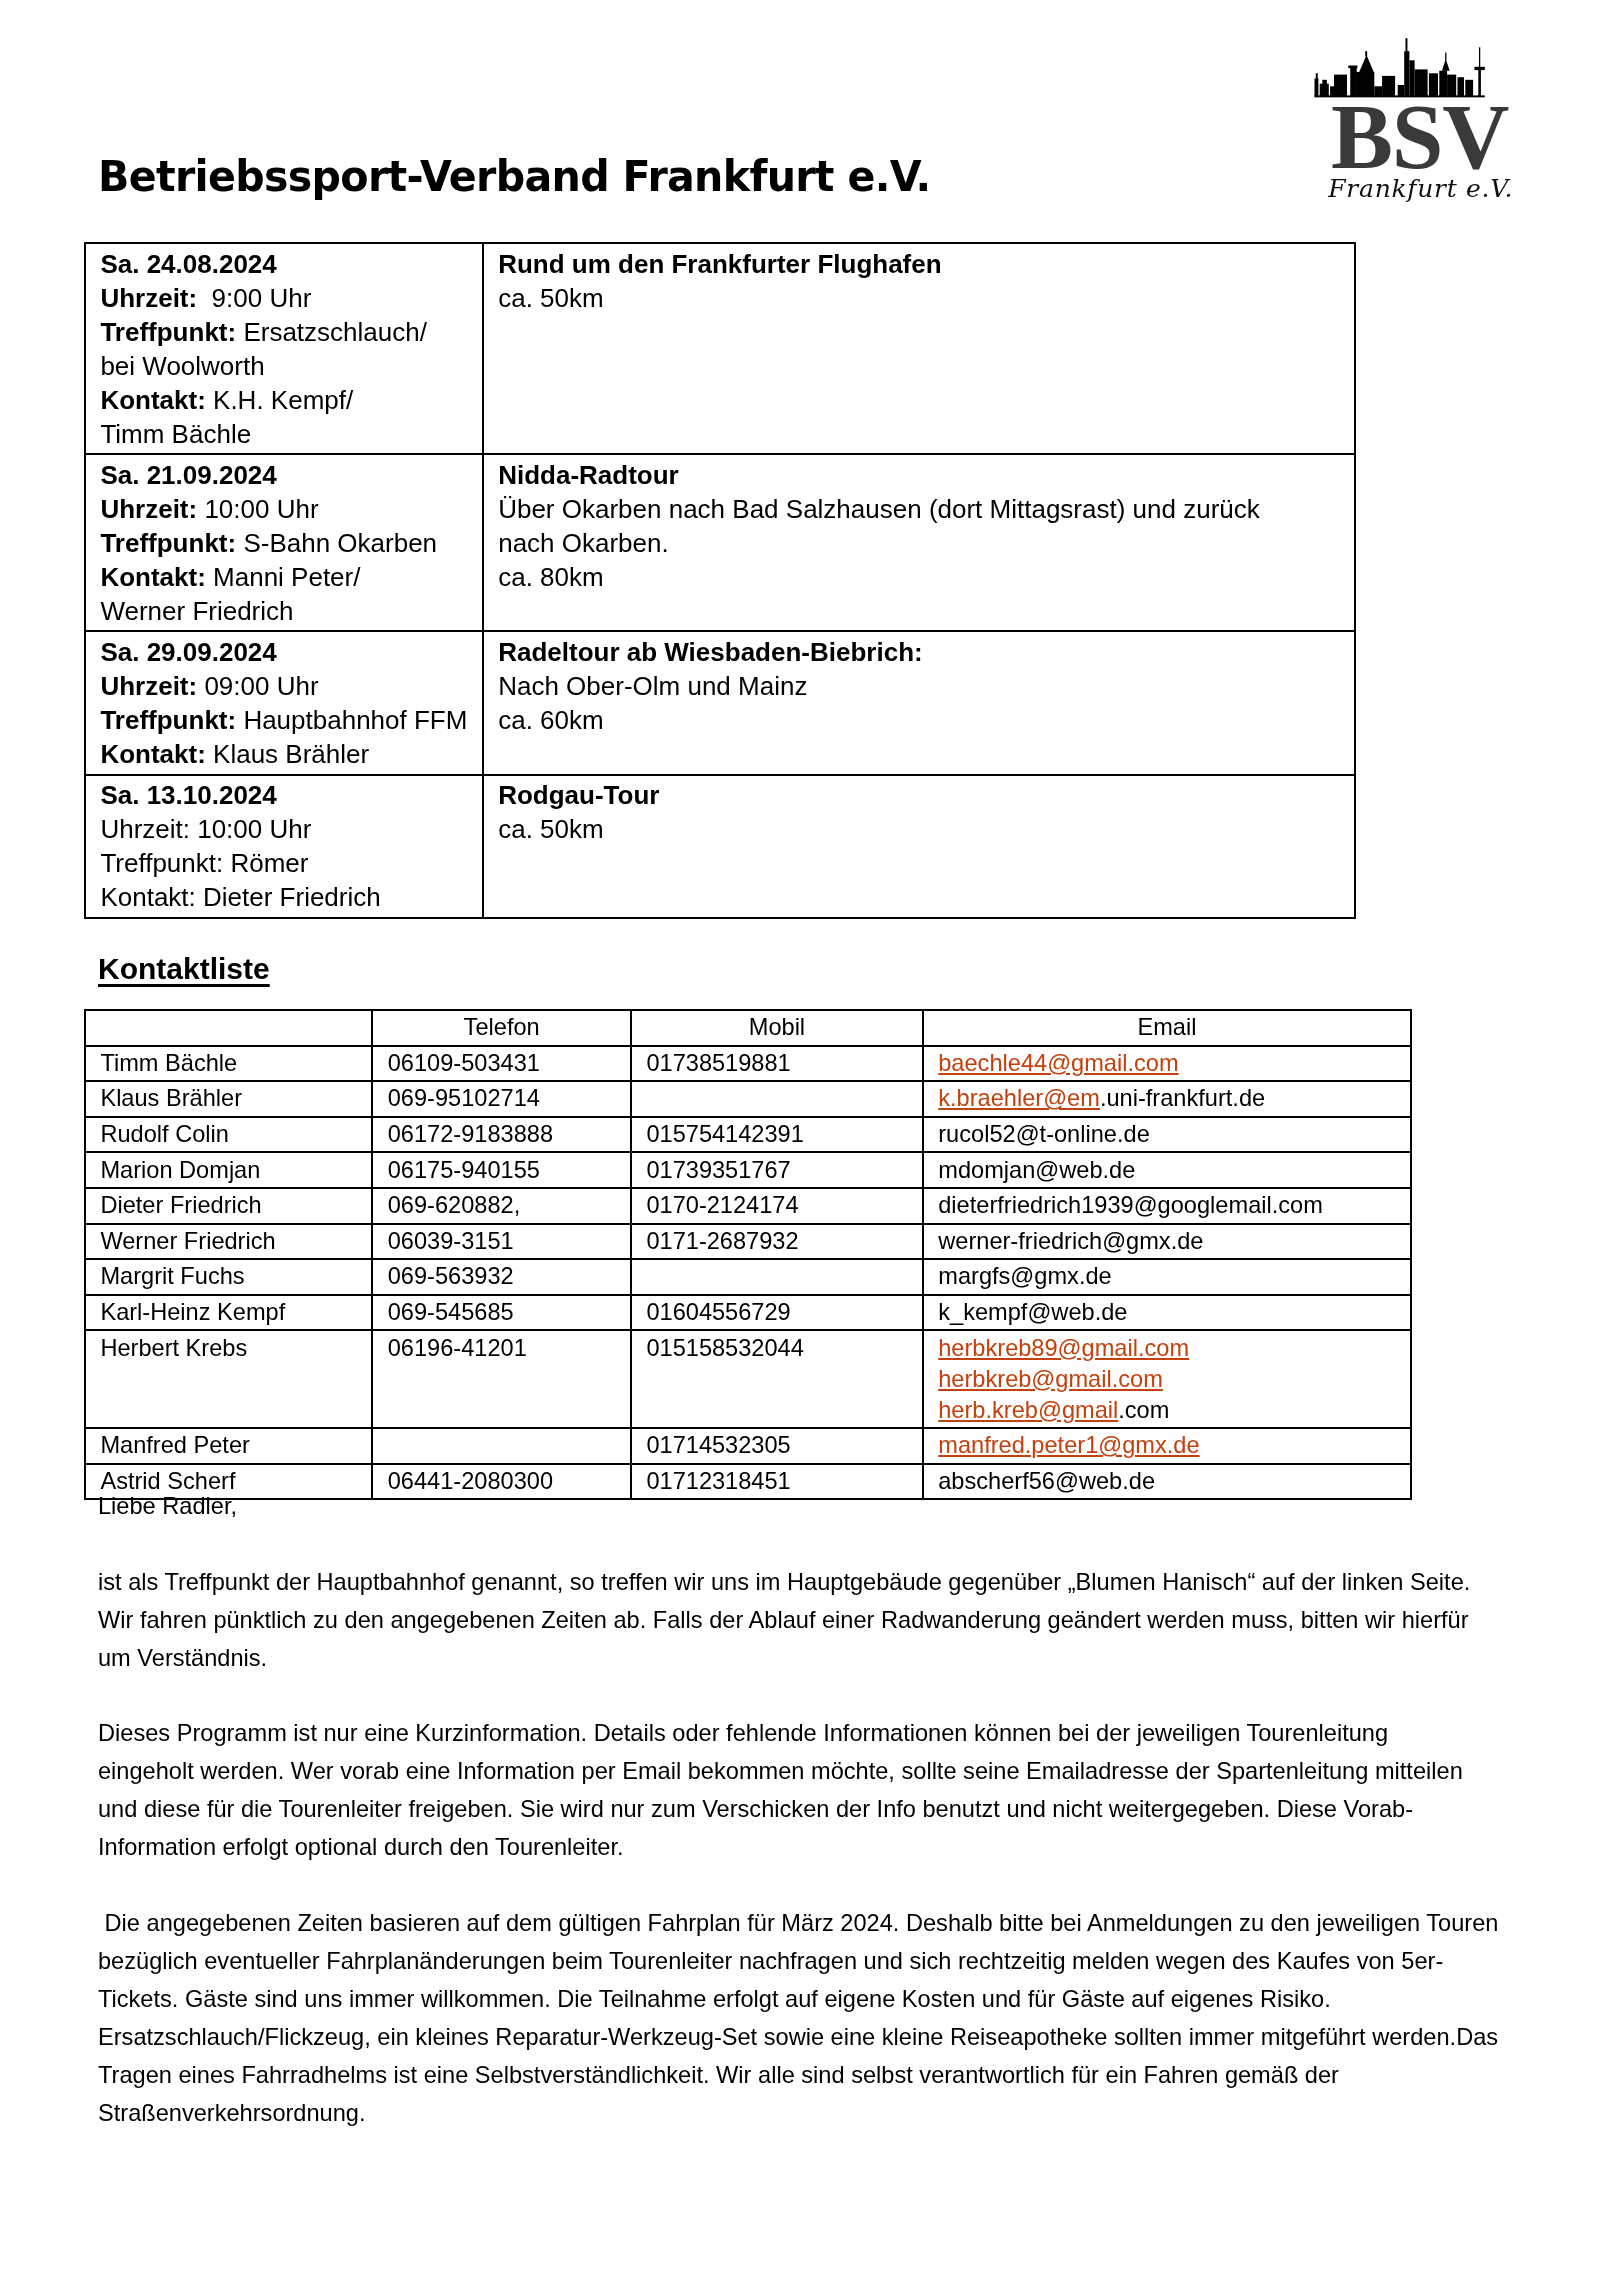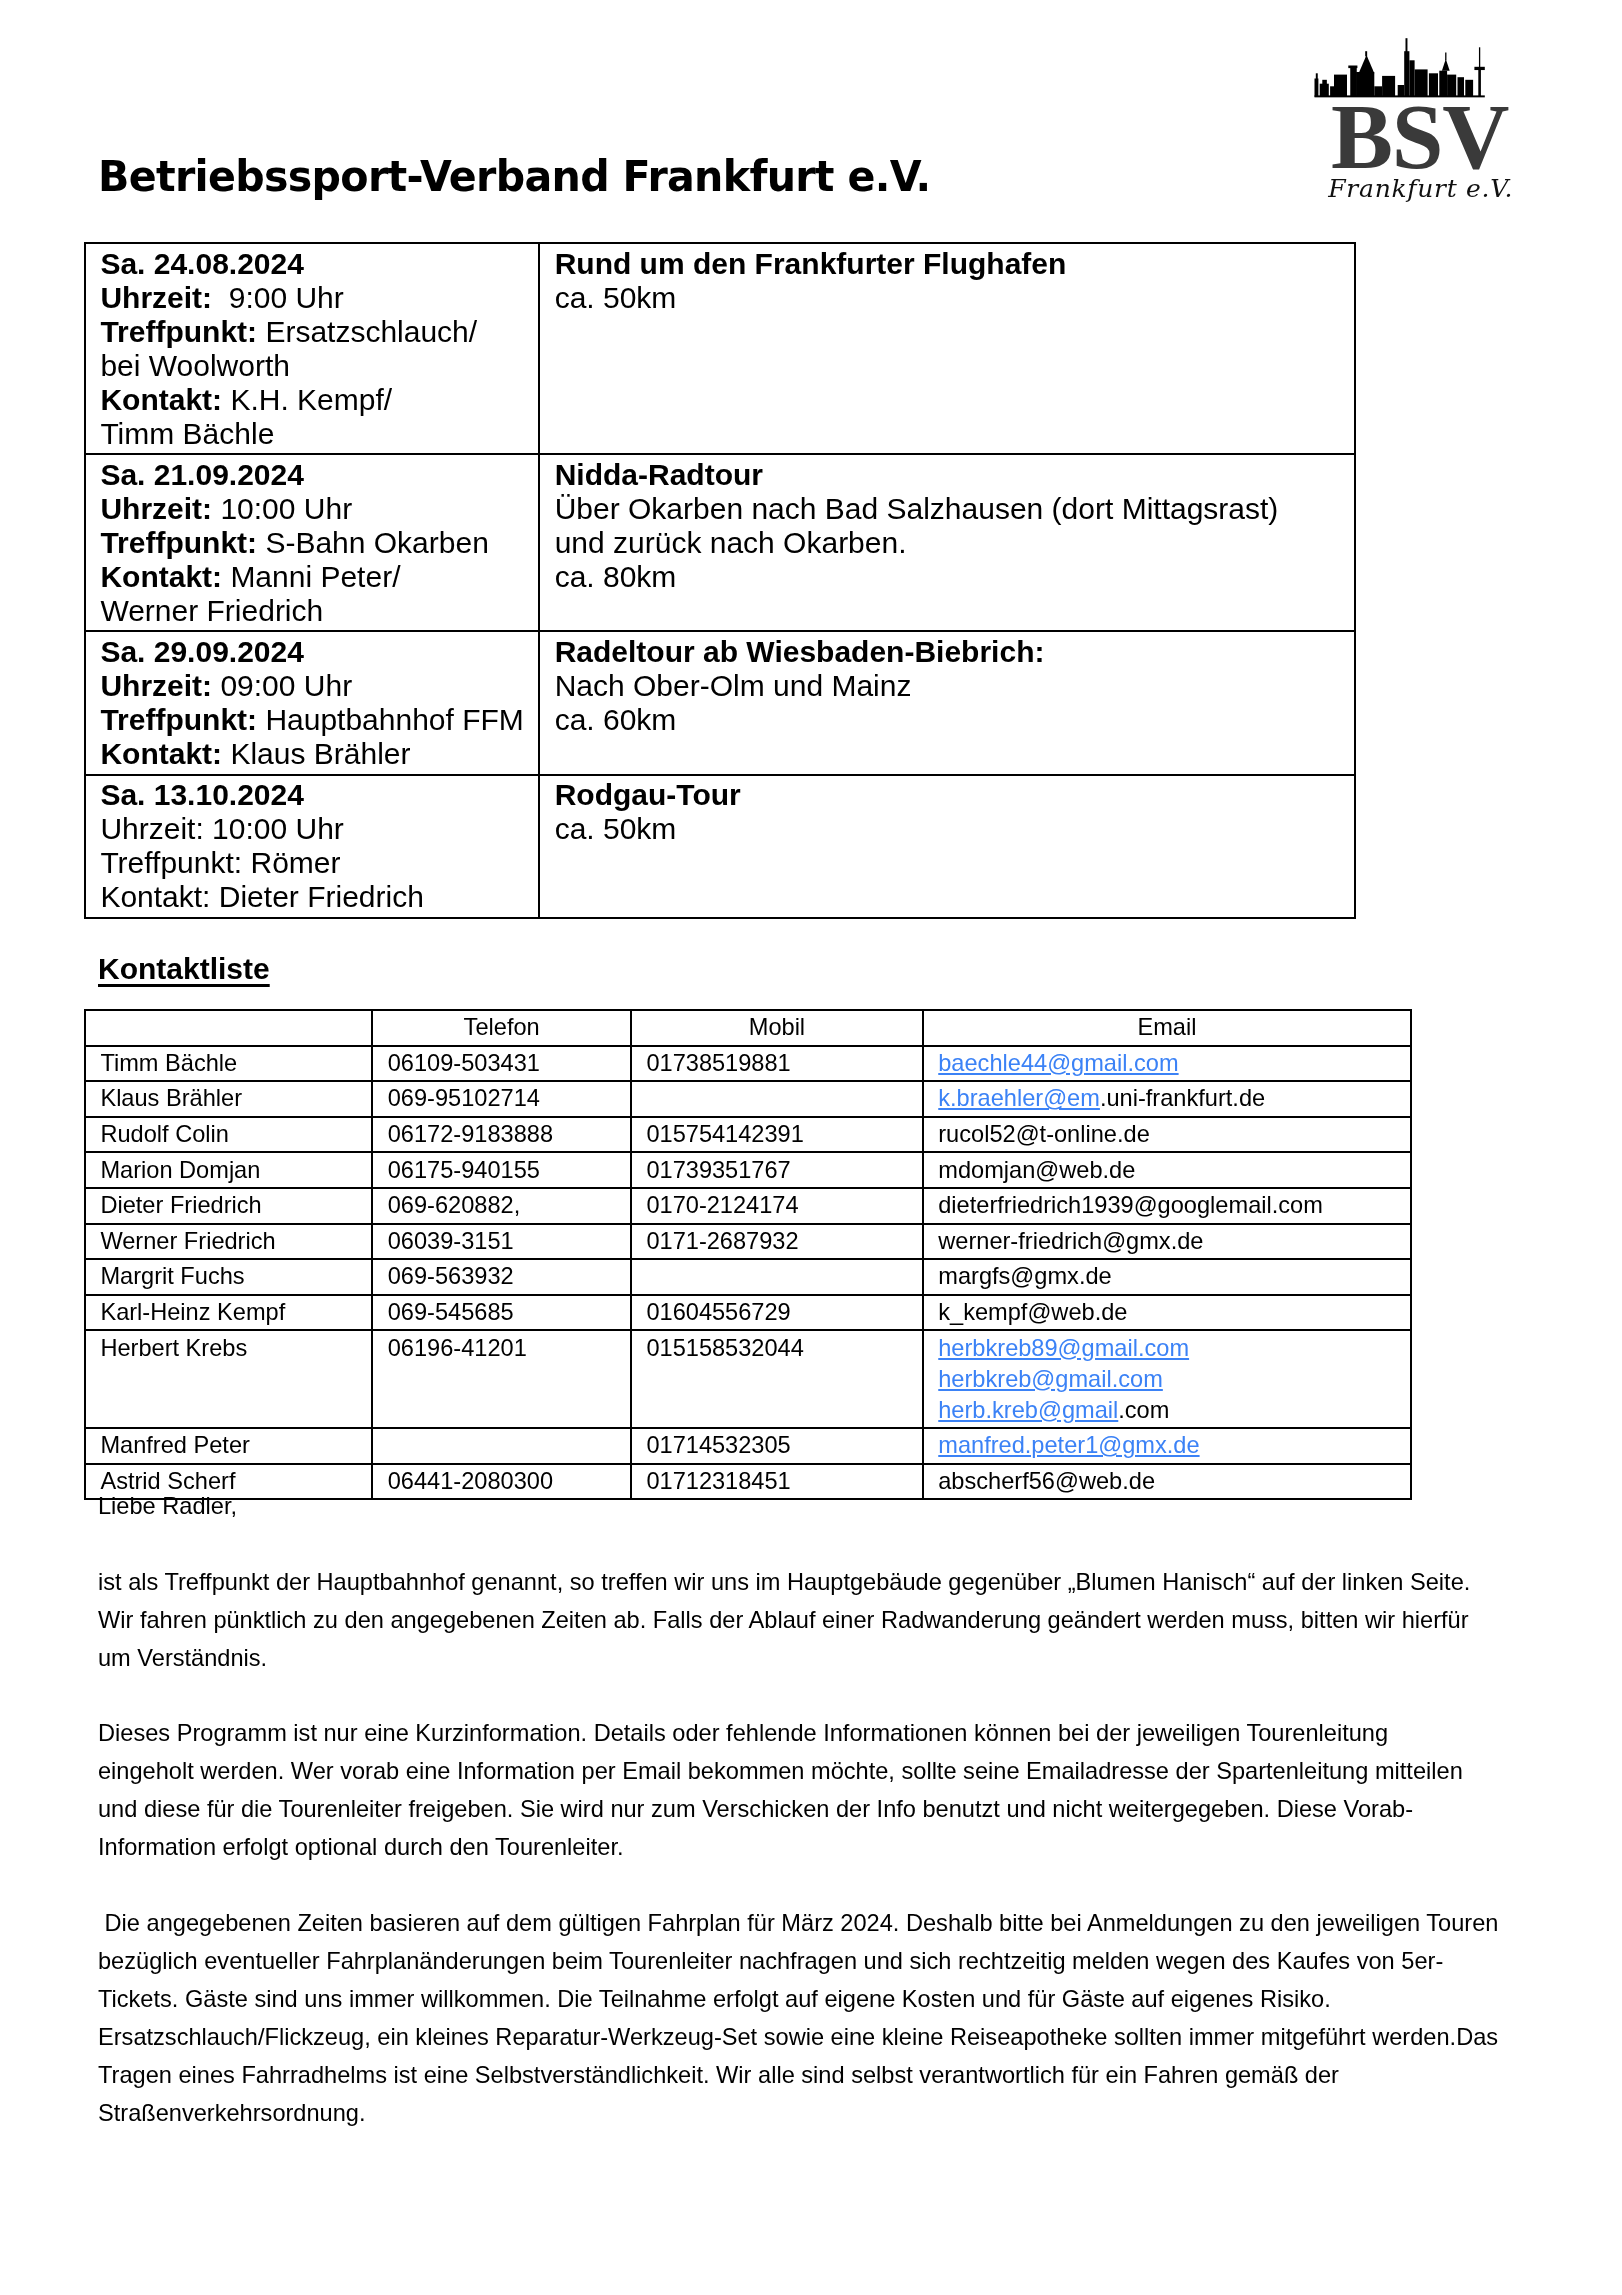--- a/index.html
+++ b/index.html
@@ -27,21 +27,21 @@
   .title {
     position: absolute; left: 98px; top: 152px;
     font-family: "DejaVu Sans", sans-serif; font-weight: bold; font-size: 42px;
     letter-spacing: -0.7px; transform: scaleX(0.98); transform-origin: left;
   }
 
   
   table { border-collapse: collapse; }
   .sched {
     position: absolute; left: 84px; top: 242px; width: 1272px;
-    font-size: 30px; line-height: 34px;
+    font-size: 26px; line-height: 34px;
   }
   .sched td { border: 2px solid #000; vertical-align: top; padding: 2.6px 14.4px 2.6px 14.4px; }
   .sched td.left { width: 353px; }
   .sched td.right { width: 874px; }
   .b { font-weight: bold; }
 
   
   .heading {
     position: absolute; left: 98px; top: 952px;
     font-weight: bold; font-size: 30px; text-decoration: underline;
@@ -52,21 +52,21 @@
   .contacts {
     position: absolute; left: 84px; top: 1009px; width: 1328px;
     font-size: 23.6px; line-height: 31px;
   }
   .contacts th, .contacts td { border: 2px solid #000; padding: 1.3px 14.4px; vertical-align: top; }
   .contacts th { font-weight: normal; text-align: center; }
   .contacts .c-name { width: 258px; }
   .contacts .c-tel { width: 229px; }
   .contacts .c-mob { width: 262px; }
   .contacts .c-mail { width: 458px; }
-  a.link { color: #3b82f6; text-decoration: underline; }
+  a.link { color: #c2410c; text-decoration: underline; }
   .email-line { display: block; }
 
   
   .text {
     position: absolute; left: 98px; width: 1440px;
     font-size: 23.6px; line-height: 38px;
   }
   .text p { margin: 0; }
 </style>
 </head>

